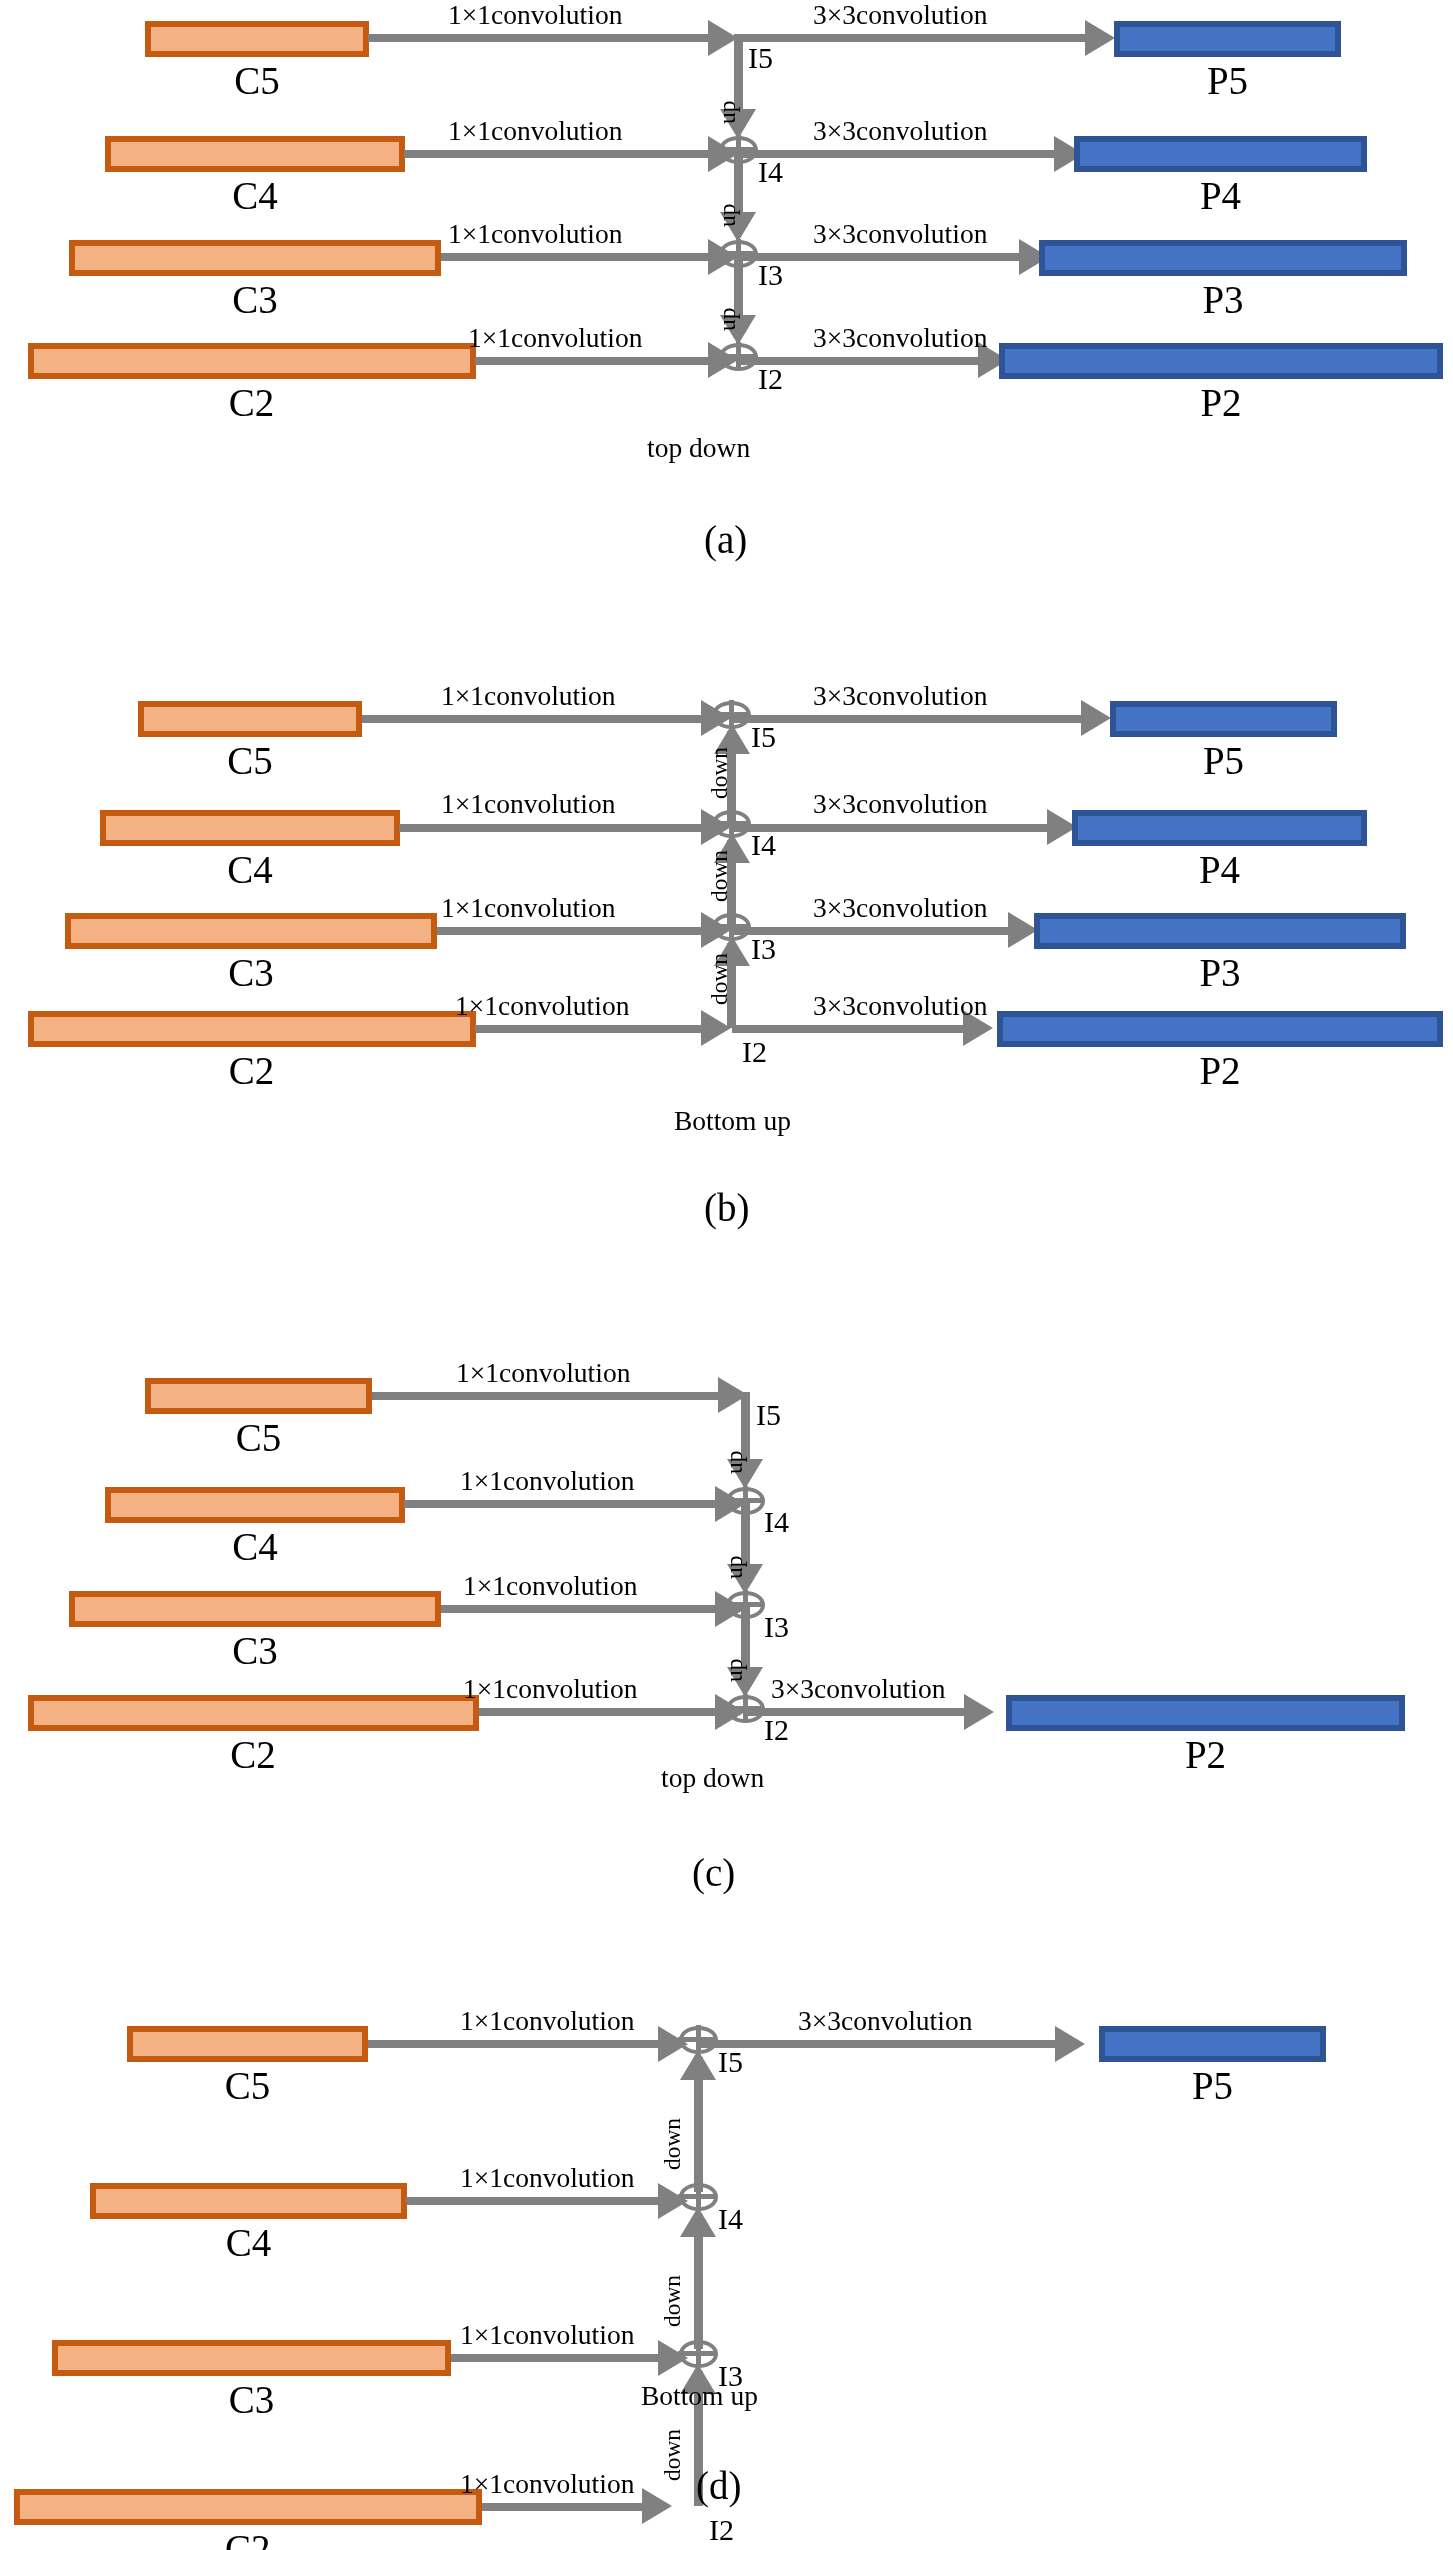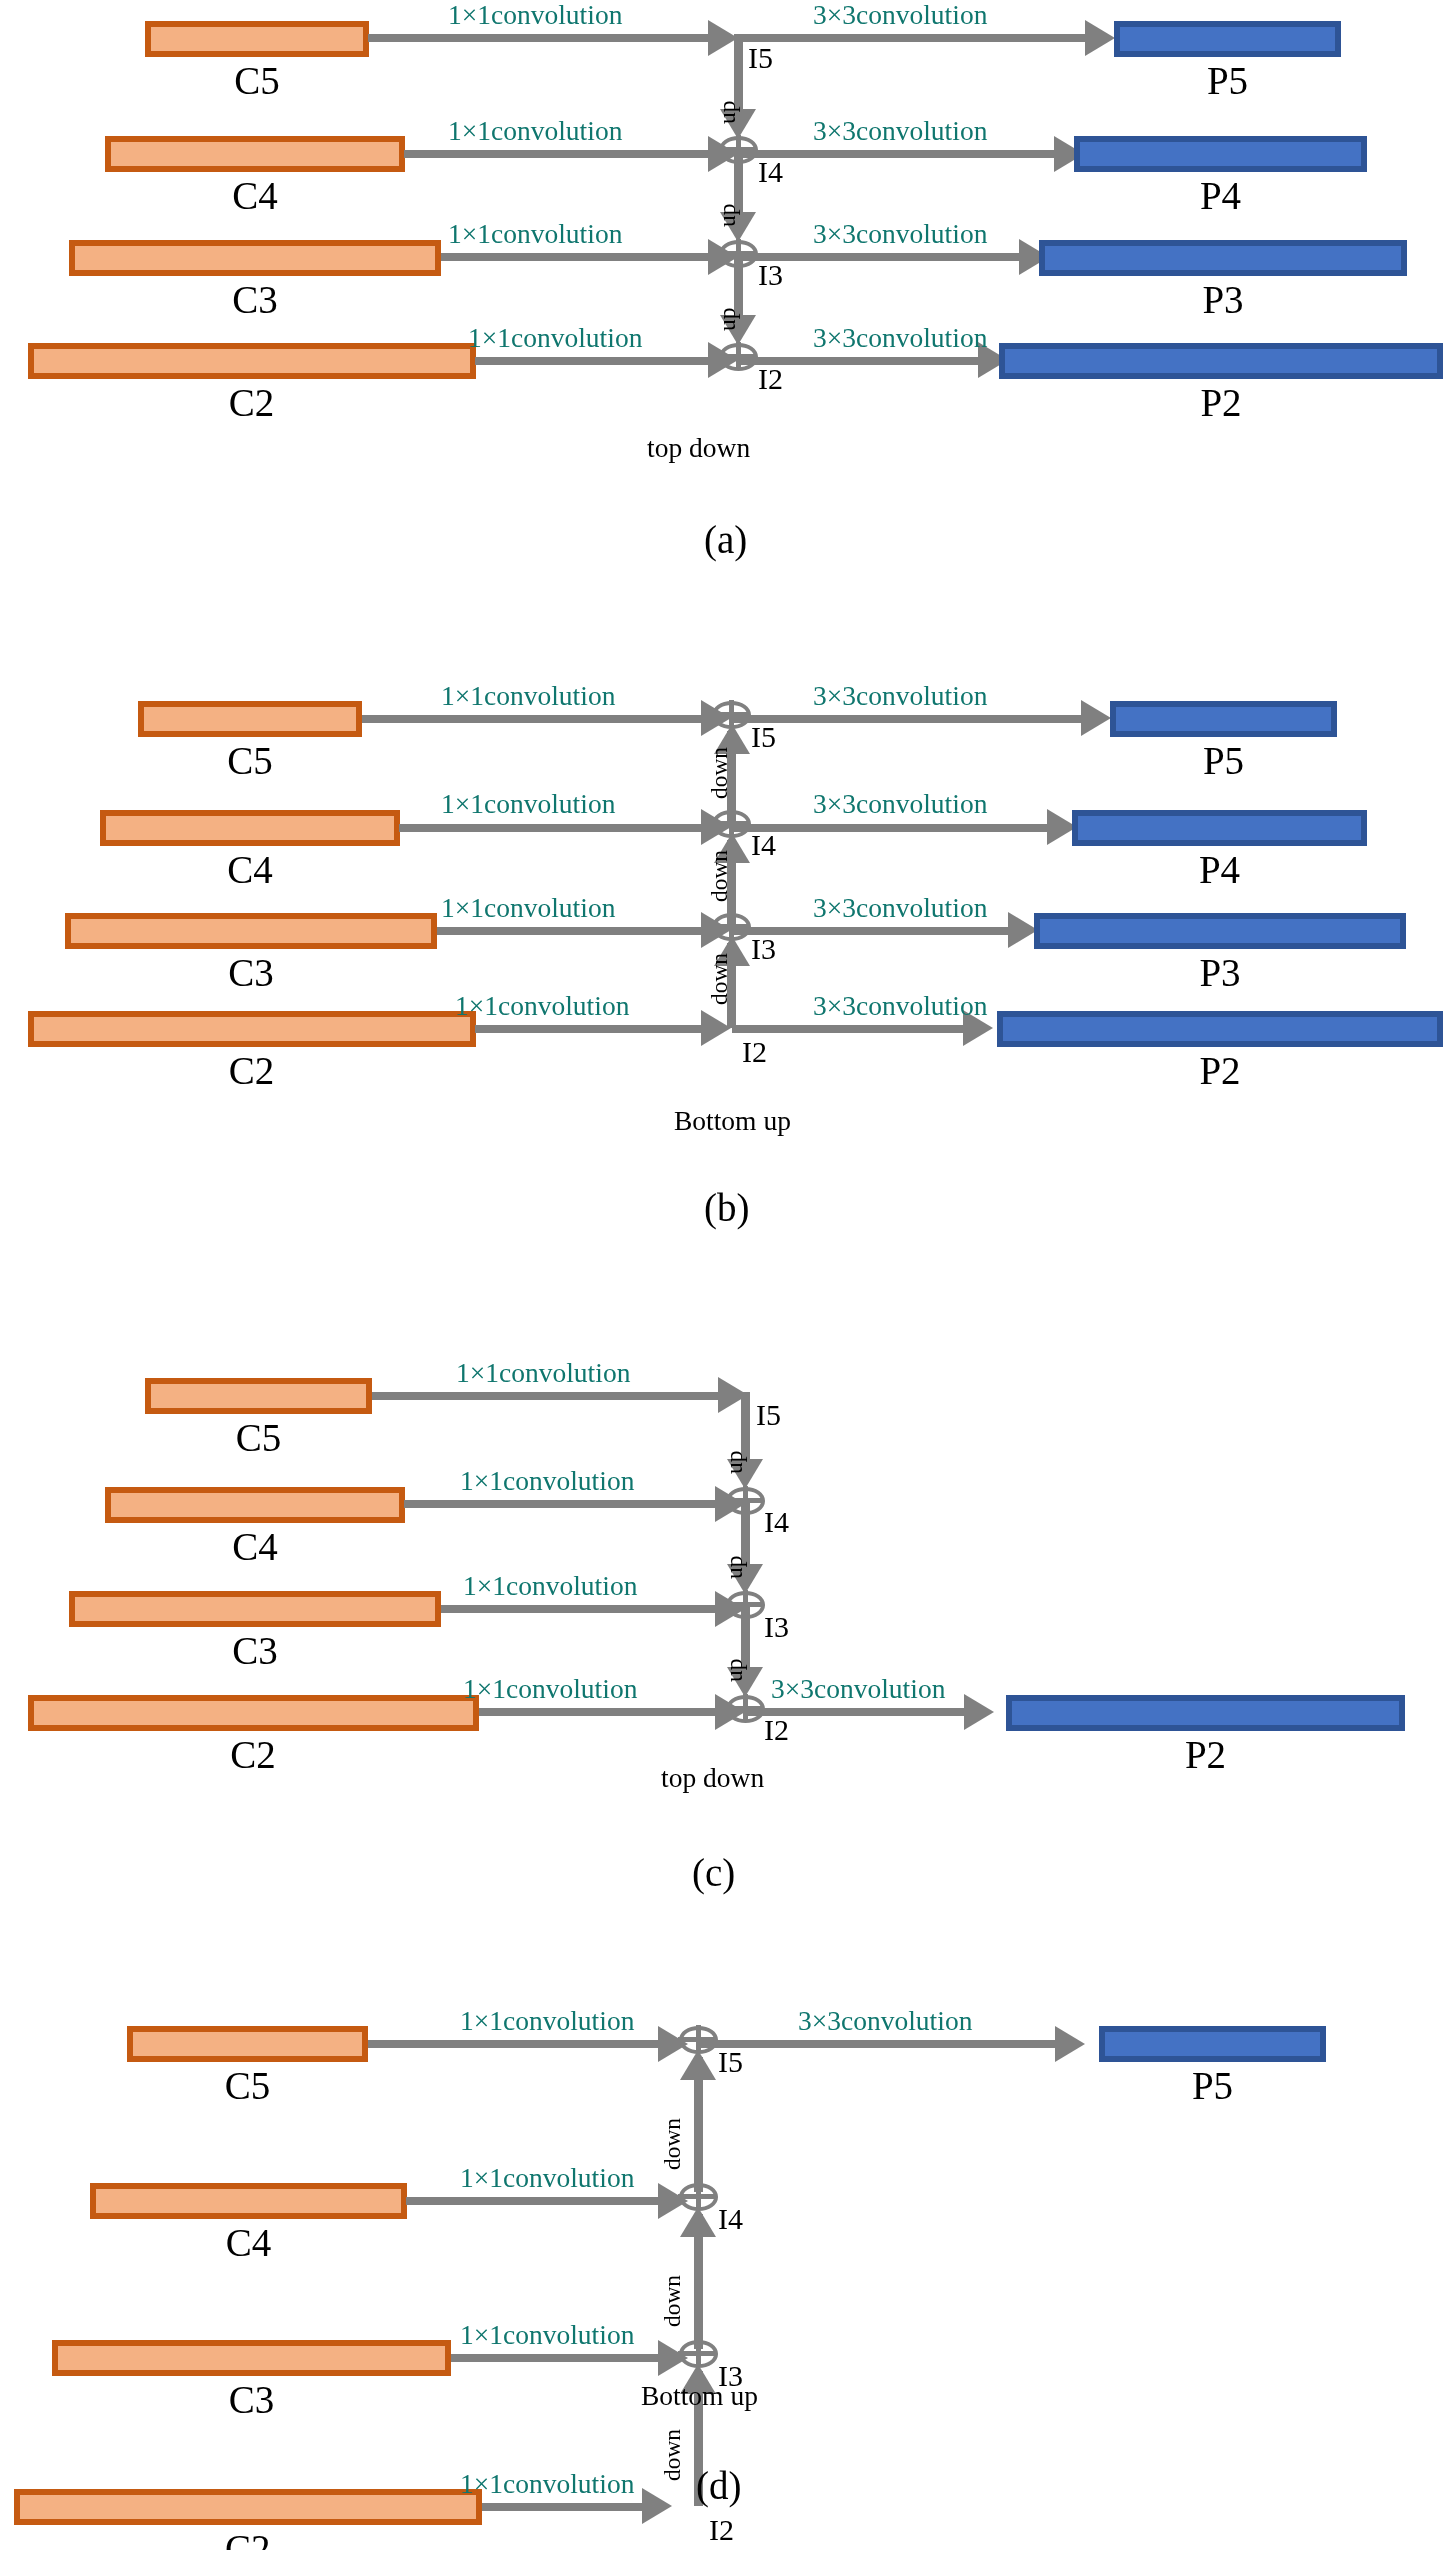--- a/index.html
+++ b/index.html
@@ -7,21 +7,21 @@
   #page{position:relative;width:1454px;height:2550px;background:#fff;overflow:hidden;}
   .panel{position:absolute;left:0;width:1454px;}
   .cbar{position:absolute;background:#F4B183;border:6.9px solid #C55A11;box-sizing:border-box;}
   .pbar{position:absolute;background:#4472C4;border:6.9px solid #2E5496;box-sizing:border-box;}
   .blabel{position:absolute;font-size:39px;color:#000;text-align:center;line-height:1;white-space:nowrap;}
   .hline{position:absolute;background:#808080;height:7.6px;}
   .vline{position:absolute;background:#808080;width:7.6px;}
   .arrow-r{position:absolute;width:0;height:0;border-top:18px solid transparent;border-bottom:18px solid transparent;border-left:30px solid #808080;}
   .arrow-d{position:absolute;width:0;height:0;border-left:18px solid transparent;border-right:18px solid transparent;border-top:30px solid #808080;}
   .arrow-u{position:absolute;width:0;height:0;border-left:18px solid transparent;border-right:18px solid transparent;border-bottom:30px solid #808080;}
-  .conv{position:absolute;font-size:27.5px;color:#0f766e;white-space:nowrap;line-height:1;}
+  .conv{position:absolute;font-size:27.5px;color:#000000;white-space:nowrap;line-height:1;}
   .vlab{position:absolute;font-size:23.4px;color:#000;white-space:nowrap;line-height:1;
         transform:rotate(-90deg);transform-origin:left top;}
   .node{position:absolute;width:39px;height:27.5px;border:4.1px solid #808080;border-radius:50%;box-sizing:border-box;}
   .node::before{content:"";position:absolute;left:50%;top:-5.5px;margin-left:-2.8px;width:5.5px;height:25px;background:#808080;}
   .node::after{content:"";position:absolute;top:50%;left:-5.5px;margin-top:-2.8px;height:5.5px;width:39px;background:#808080;}
   .ilab{position:absolute;font-size:30px;color:#000;white-space:nowrap;line-height:1;}
   .dirlab{position:absolute;font-size:27.5px;color:#000;white-space:nowrap;line-height:1;}
   .panlab{position:absolute;font-size:39px;color:#000;white-space:nowrap;line-height:1;}
 </style>
 </head>

